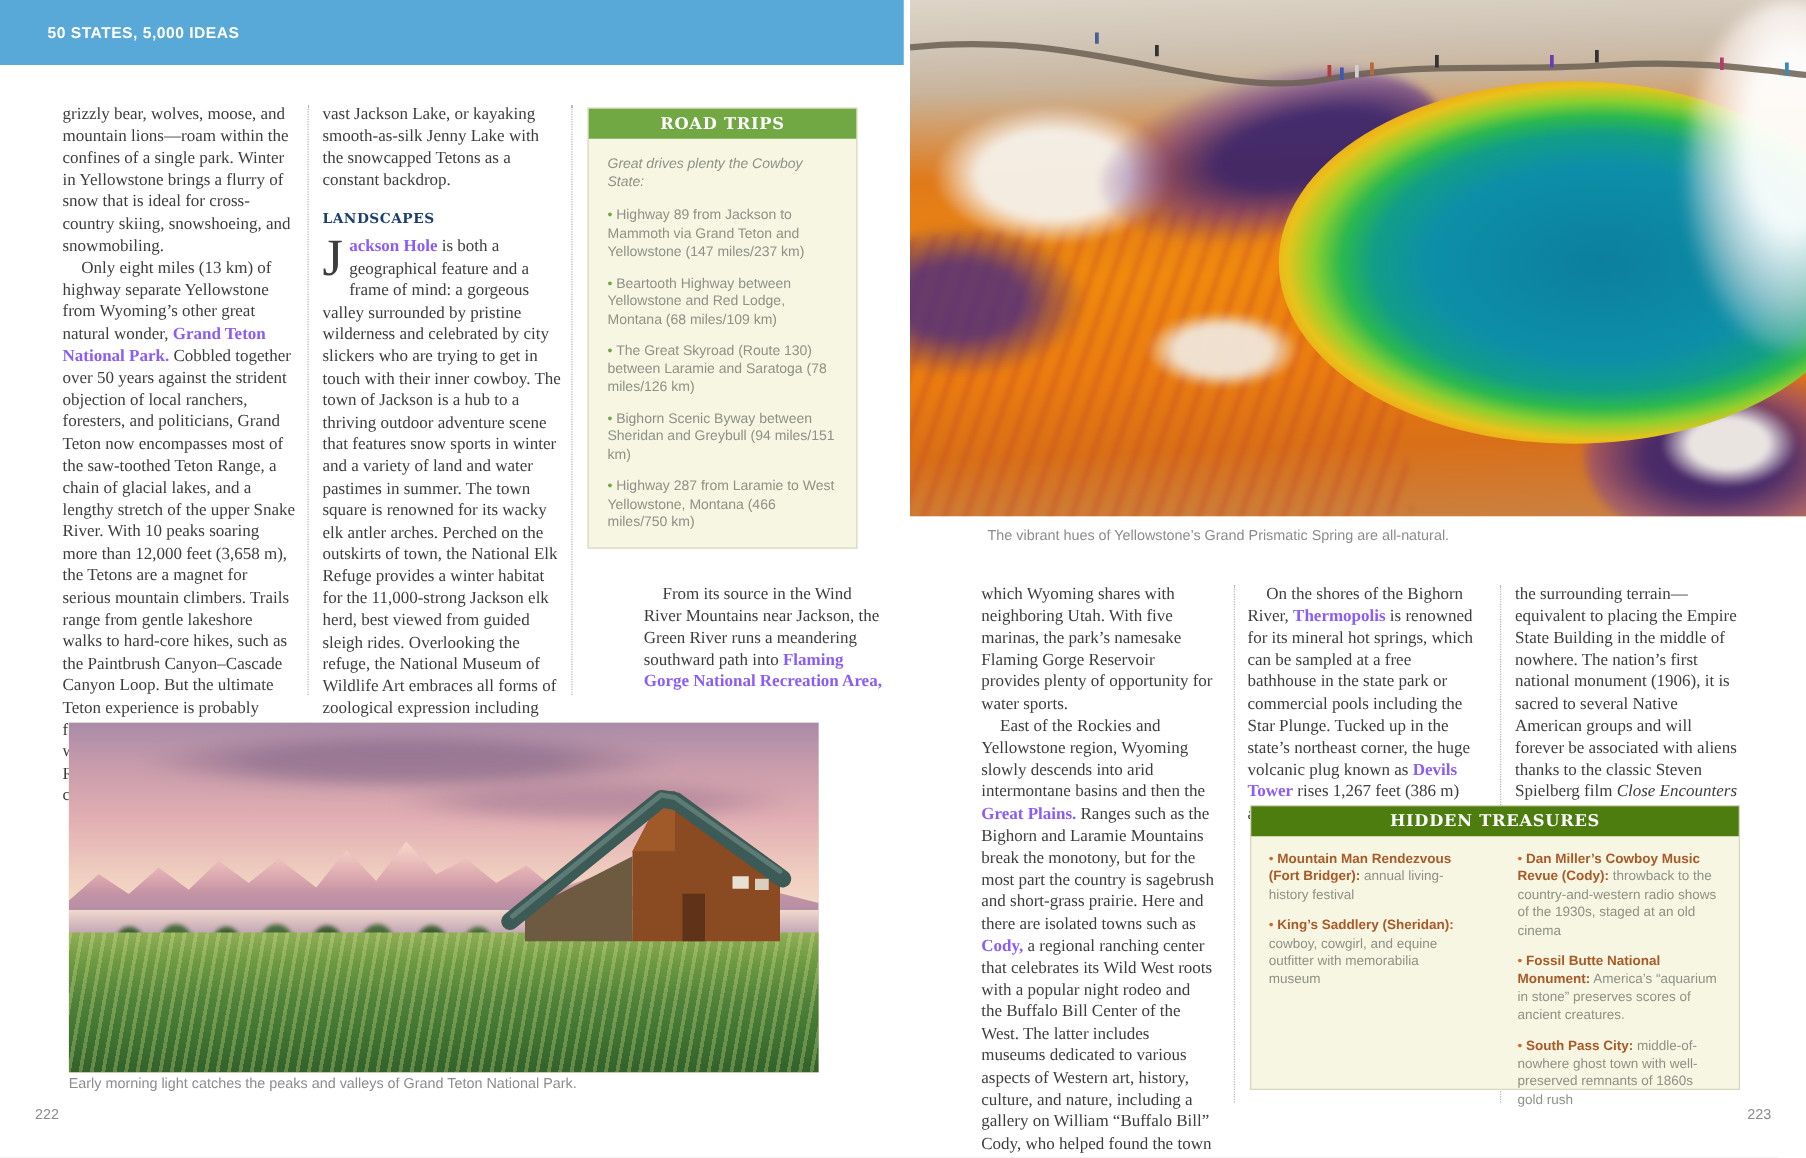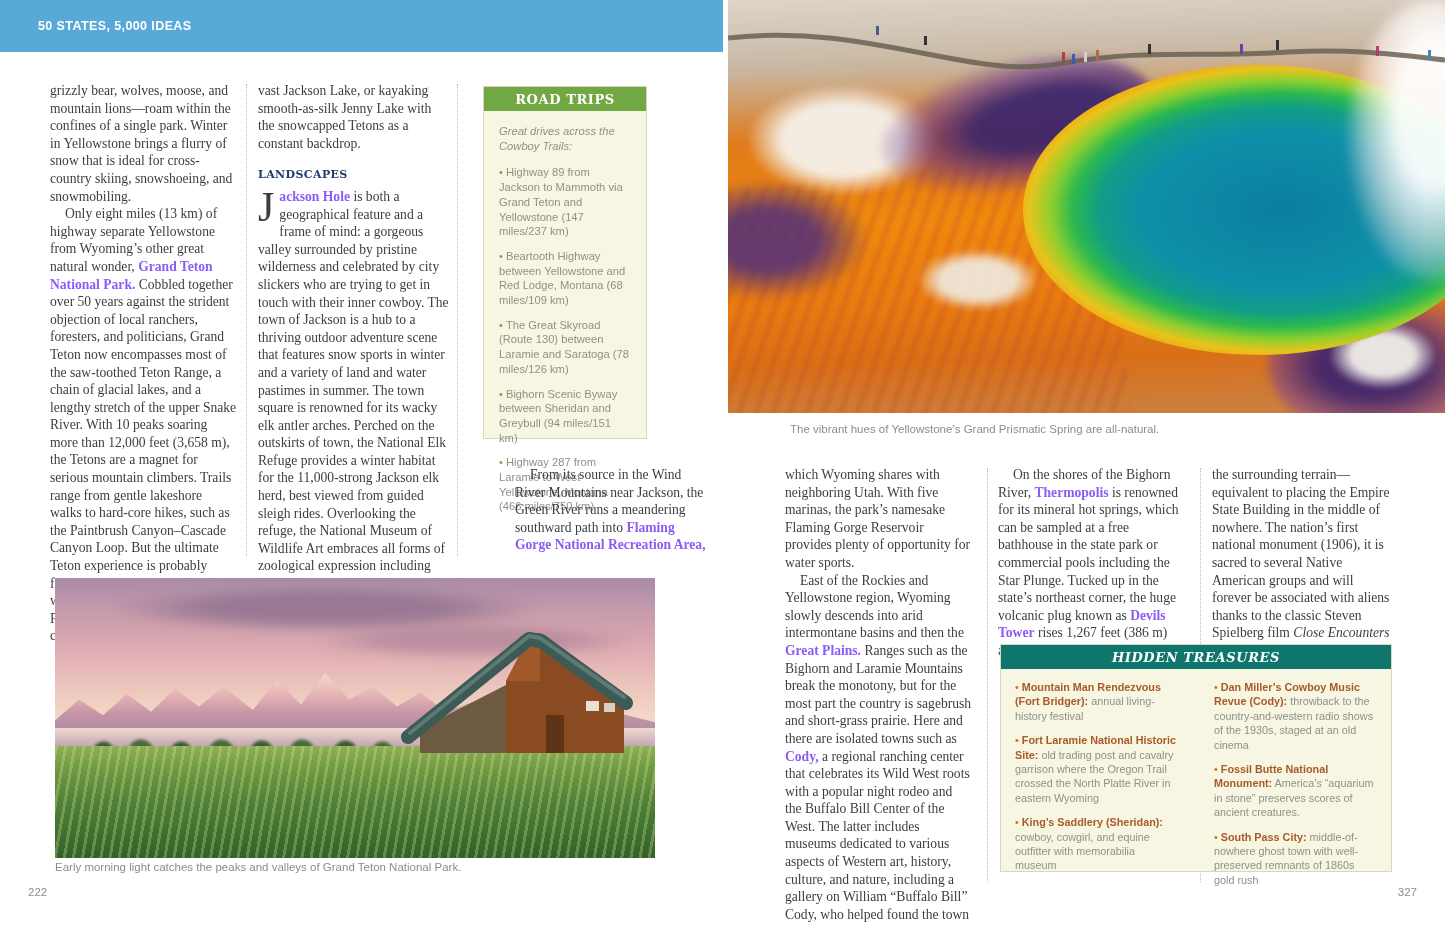--- a/index.html
+++ b/index.html
@@ -32,21 +32,21 @@
   .side-box {
     position:absolute; background:#f7f6e3; border:1px solid #d9d6bd;
     font-family:"Liberation Sans", sans-serif; color:#8f9186;
   }
   .box-header {
     height:24px; display:flex; align-items:center; justify-content:center;
     font-family:"DejaVu Serif", serif; font-weight:bold; color:#ffffff;
     font-size:13px; letter-spacing:.6px;
   }
   .box-header.green { background:#72a843; }
-  .box-header.orange { background:#0f766e;font-style:italic; }
+  .box-header.orange { background:#4d7c0f; }
   .rt-body { padding:13px 15px 8px 15px; font-size:11.2px; line-height:14.7px; }
   .rt-intro { font-style:italic; margin-bottom:12px; color:#8f9186; }
   .rt-item { margin-bottom:10px; }
   .rt-bullet { color:#72a843; margin-right:3px; }
   .ht-body { display:flex; gap:36px; padding:11px 14px 8px 14px; font-size:10.8px; line-height:14.4px; }
   .ht-col { flex:1; }
   .ht-item { margin-bottom:10px; }
   .ht-bullet { color:#d2691e; margin-right:3px; }
   .ht-lead { font-weight:bold; color:#a85a28; }
   
@@ -108,21 +108,21 @@
                radial-gradient(circle at 57% 100%, #3c5c33 0 11px, rgba(0,0,0,0) 12px),
                radial-gradient(circle at 70% 100%, #476b3a 0 12px, rgba(0,0,0,0) 13px),
                radial-gradient(circle at 84% 100%, #3c5c33 0 11px, rgba(0,0,0,0) 12px),
                radial-gradient(circle at 96% 100%, #476b3a 0 10px, rgba(0,0,0,0) 11px); }
   .bp-field { position:absolute; left:0; top:168px; width:100%; height:112px;
     background:linear-gradient(180deg,#8fae57 0%,#6f9a43 20%,#51823a 48%,#3f7231 75%,#33612a 100%); }
   .bp-grass { position:absolute; left:0; top:168px; width:100%; height:112px; opacity:.35;
     background:repeating-linear-gradient(100deg, rgba(225,235,150,.8) 0 3px, rgba(0,0,0,0) 3px 9px); }
   .bp-barn { position:absolute; left:330px; top:45px; width:250px; height:150px; }
   
-  #roadtrips-box { left:470px; top:86px; width:164px; height:353px;margin-left:13px; }
+  #roadtrips-box { left:470px; top:86px; width:216px; height:353px; }
   #hidden-box { left:1000px; top:644px; width:392px; height:228px; }
 </style>
 </head>
 <body>
 
 <div id="page">
 
   <div class="header-bar">
     <div class="header-title">50 STATES, 5,000 IDEAS</div>
   </div>
@@ -168,21 +168,21 @@
     <p><span>vast Jackson Lake, or kayaking smooth-as-silk Jenny Lake with the snowcapped Tetons as a constant backdrop.</span></p>
     <div class="h-landscapes">LANDSCAPES</div>
     <p><span class="dropcap">J</span><b class="term">ackson Hole</b><span> is both a geographical feature and a frame of mind: a gorgeous valley surrounded by pristine wilderness and celebrated by city slickers who are trying to get in touch with their inner cowboy. The town of Jackson is a hub to a thriving outdoor adventure scene that features snow sports in winter and a variety of land and water pastimes in summer. The town square is renowned for its wacky elk antler arches. Perched on the outskirts of town, the National Elk Refuge provides a winter habitat for the 11,000-strong Jackson elk herd, best viewed from guided sleigh rides. Overlooking the refuge, the National Museum of Wildlife Art embraces all forms of zoological expression including works by artists as diverse as John James Audubon, Picasso, and Rembrandt.</span></p>
   </div>
 
   <div class="column-divider" style="left:457px; top:84px; height:472px;"></div>
 
   <div class="side-box" id="roadtrips-box">
     <div class="box-header green">ROAD TRIPS</div>
     <div class="rt-body">
-      <div class="rt-intro">Great drives across the Cowboy Trails:</div>
+      <div class="rt-intro">Great drives plenty the Cowboy State:</div>
       <div class="rt-item"><span class="rt-bullet">•</span><span>Highway 89 from Jackson to Mammoth via Grand Teton and Yellowstone (147 miles/237 km)</span></div>
       <div class="rt-item"><span class="rt-bullet">•</span><span>Beartooth Highway between Yellowstone and Red Lodge, Montana (68 miles/109 km)</span></div>
       <div class="rt-item"><span class="rt-bullet">•</span><span>The Great Skyroad (Route 130) between Laramie and Saratoga (78 miles/126 km)</span></div>
       <div class="rt-item"><span class="rt-bullet">•</span><span>Bighorn Scenic Byway between Sheridan and Greybull (94 miles/151 km)</span></div>
       <div class="rt-item"><span class="rt-bullet">•</span><span>Highway 287 from Laramie to West Yellowstone, Montana (466 miles/750 km)</span></div>
     </div>
   </div>
 
   <div class="col" style="left:486px; top:466px; width:197px;margin-left:29px;">
     <p class="indent"><span>From its source in the Wind River Mountains near Jackson, the Green River runs a meandering southward path into </span><b class="term">Flaming Gorge National Recreation Area,</b></p>
@@ -205,21 +205,21 @@
       <path d="M18,114 L139,16 L151,18 L236,80" fill="none" stroke="#3c5a56" stroke-width="14" stroke-linejoin="round" stroke-linecap="round"></path>
       <path d="M20,110 L139,13 L150,15 L234,74" fill="none" stroke="#5d7a74" stroke-width="4" stroke-linecap="round"></path>
       <rect x="196" y="78" width="13" height="10" fill="#e8e0d2"></rect>
       <rect x="214" y="80" width="11" height="9" fill="#d8cfc0"></rect>
       <rect x="156" y="92" width="18" height="38" fill="#5f3317"></rect>
     </svg>
   </div>
   <div class="caption" style="left:55px; top:861px; width:600px;">Early morning light catches the peaks and valleys of Grand Teton National Park.</div>
 
   <div class="folio" style="left:28px; top:886px;">222</div>
-  <div class="folio" style="left:1385px; top:886px; width:32px; text-align:right;">327</div>
+  <div class="folio" style="left:1385px; top:886px; width:32px; text-align:right;">223</div>
 
   <div class="col" style="left:785px; top:466px; width:187px;">
     <p><span>which Wyoming shares with neighboring Utah. With five marinas, the park’s namesake Flaming Gorge Reservoir provides plenty of opportunity for water sports.</span></p>
     <p class="indent"><span>East of the Rockies and Yellowstone region, Wyoming slowly descends into arid intermontane basins and then the </span><b class="term">Great Plains.</b><span> Ranges such as the Bighorn and Laramie Mountains break the monotony, but for the most part the country is sagebrush and short-grass prairie. Here and there are isolated towns such as </span><b class="term">Cody,</b><span> a regional ranching center that celebrates its Wild West roots with a popular night rodeo and the Buffalo Bill Center of the West. The latter includes museums dedicated to various aspects of Western art, history, culture, and nature, including a gallery on William “Buffalo Bill” Cody, who helped found the town in 1895.</span></p>
   </div>
 
   <div class="column-divider" style="left:987px; top:468px; height:414px;"></div>
 
   <div class="col" style="left:998px; top:466px; width:189px;">
     <p class="indent"><span>On the shores of the Bighorn River, </span><b class="term">Thermopolis</b><span> is renowned for its mineral hot springs, which can be sampled at a free bathhouse in the state park or commercial pools including the Star Plunge. Tucked up in the state’s northeast corner, the huge volcanic plug known as </span><b class="term">Devils Tower</b><span> rises 1,267 feet (386 m) above</span></p>
@@ -229,21 +229,20 @@
 
   <div class="col" style="left:1212px; top:466px; width:182px;">
     <p><span>the surrounding terrain—equivalent to placing the Empire State Building in the middle of nowhere. The nation’s first national monument (1906), it is sacred to several Native American groups and will forever be associated with aliens thanks to the classic Steven Spielberg film </span><i>Close Encounters of the Third Kind.</i><span class="endmark">■</span></p>
   </div>
 
   <div class="side-box" id="hidden-box">
     <div class="box-header orange">HIDDEN TREASURES</div>
     <div class="ht-body">
       <div class="ht-col">
         <div class="ht-item"><span class="ht-bullet">•</span><span class="ht-lead">Mountain Man Rendezvous (Fort Bridger):</span><span> annual living-history festival</span></div>
-        <div class="ht-item"><span class="ht-bullet">•</span><span class="ht-lead">Fort Laramie National Historic Site:</span><span> old trading post and cavalry garrison where the Oregon Trail crossed the North Platte River in eastern Wyoming</span></div>
         <div class="ht-item"><span class="ht-bullet">•</span><span class="ht-lead">King’s Saddlery (Sheridan):</span><span> cowboy, cowgirl, and equine outfitter with memorabilia museum</span></div>
       </div>
       <div class="ht-col">
         <div class="ht-item"><span class="ht-bullet">•</span><span class="ht-lead">Dan Miller’s Cowboy Music Revue (Cody):</span><span> throwback to the country-and-western radio shows of the 1930s, staged at an old cinema</span></div>
         <div class="ht-item"><span class="ht-bullet">•</span><span class="ht-lead">Fossil Butte National Monument:</span><span> America’s “aquarium in stone” preserves scores of ancient creatures.</span></div>
         <div class="ht-item"><span class="ht-bullet">•</span><span class="ht-lead">South Pass City:</span><span> middle-of-nowhere ghost town with well-preserved remnants of 1860s gold rush</span></div>
       </div>
     </div>
   </div>
 

